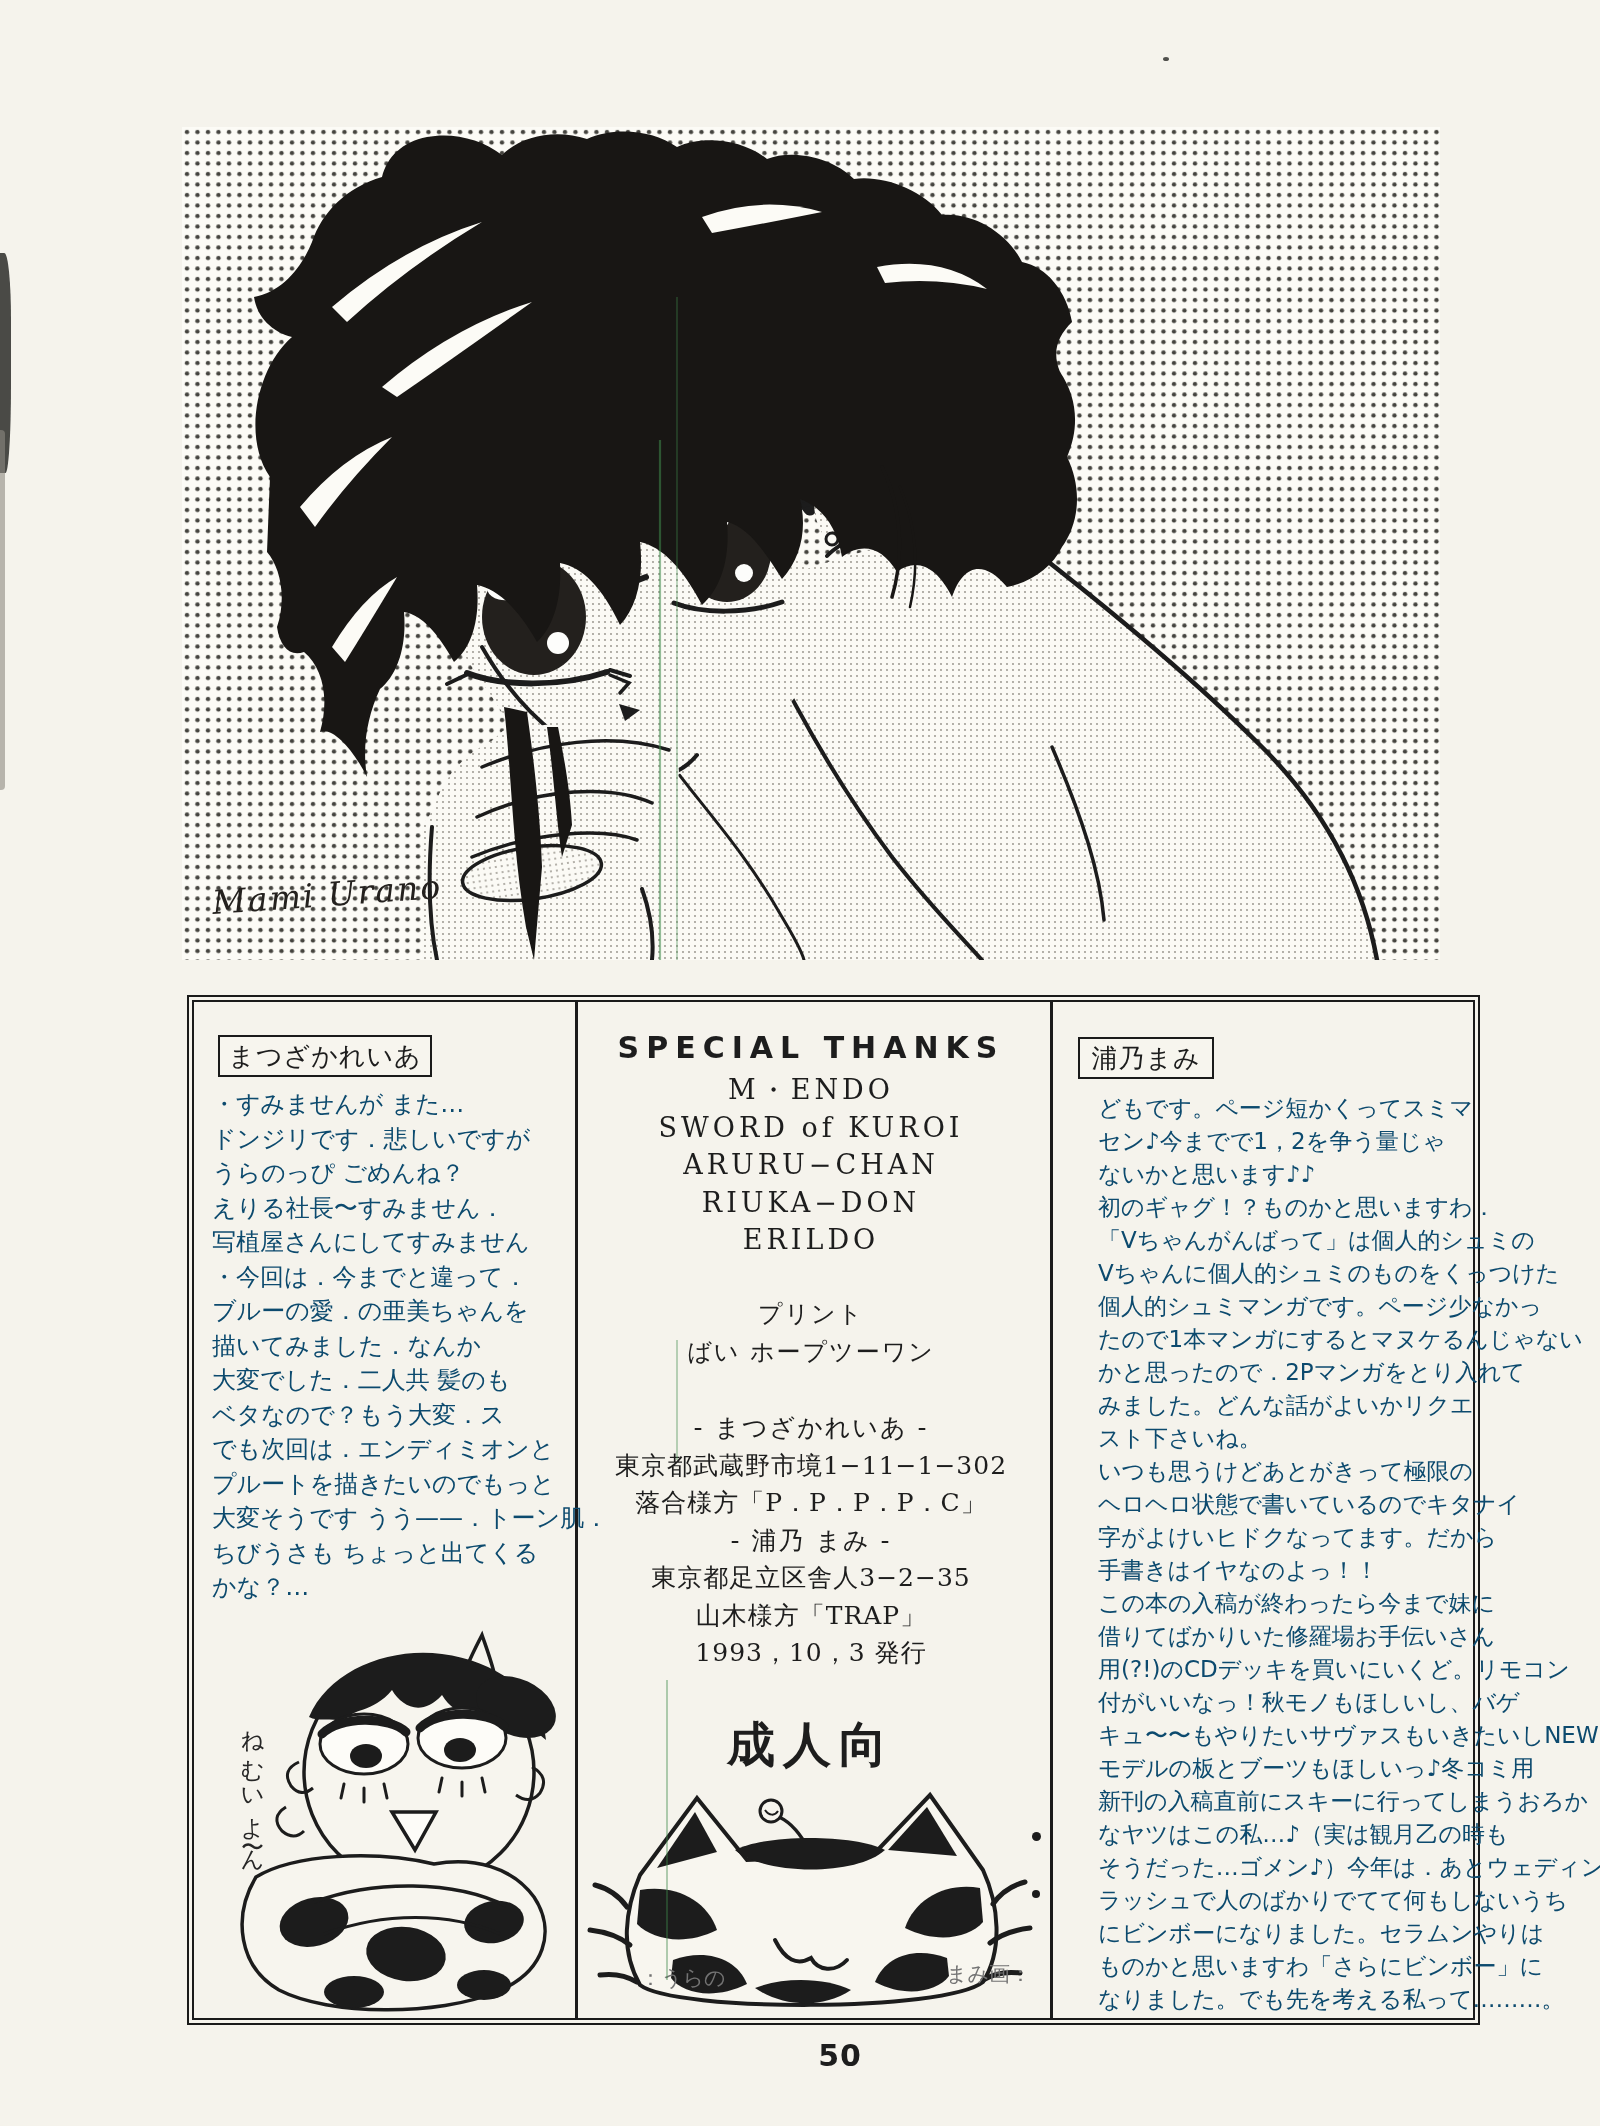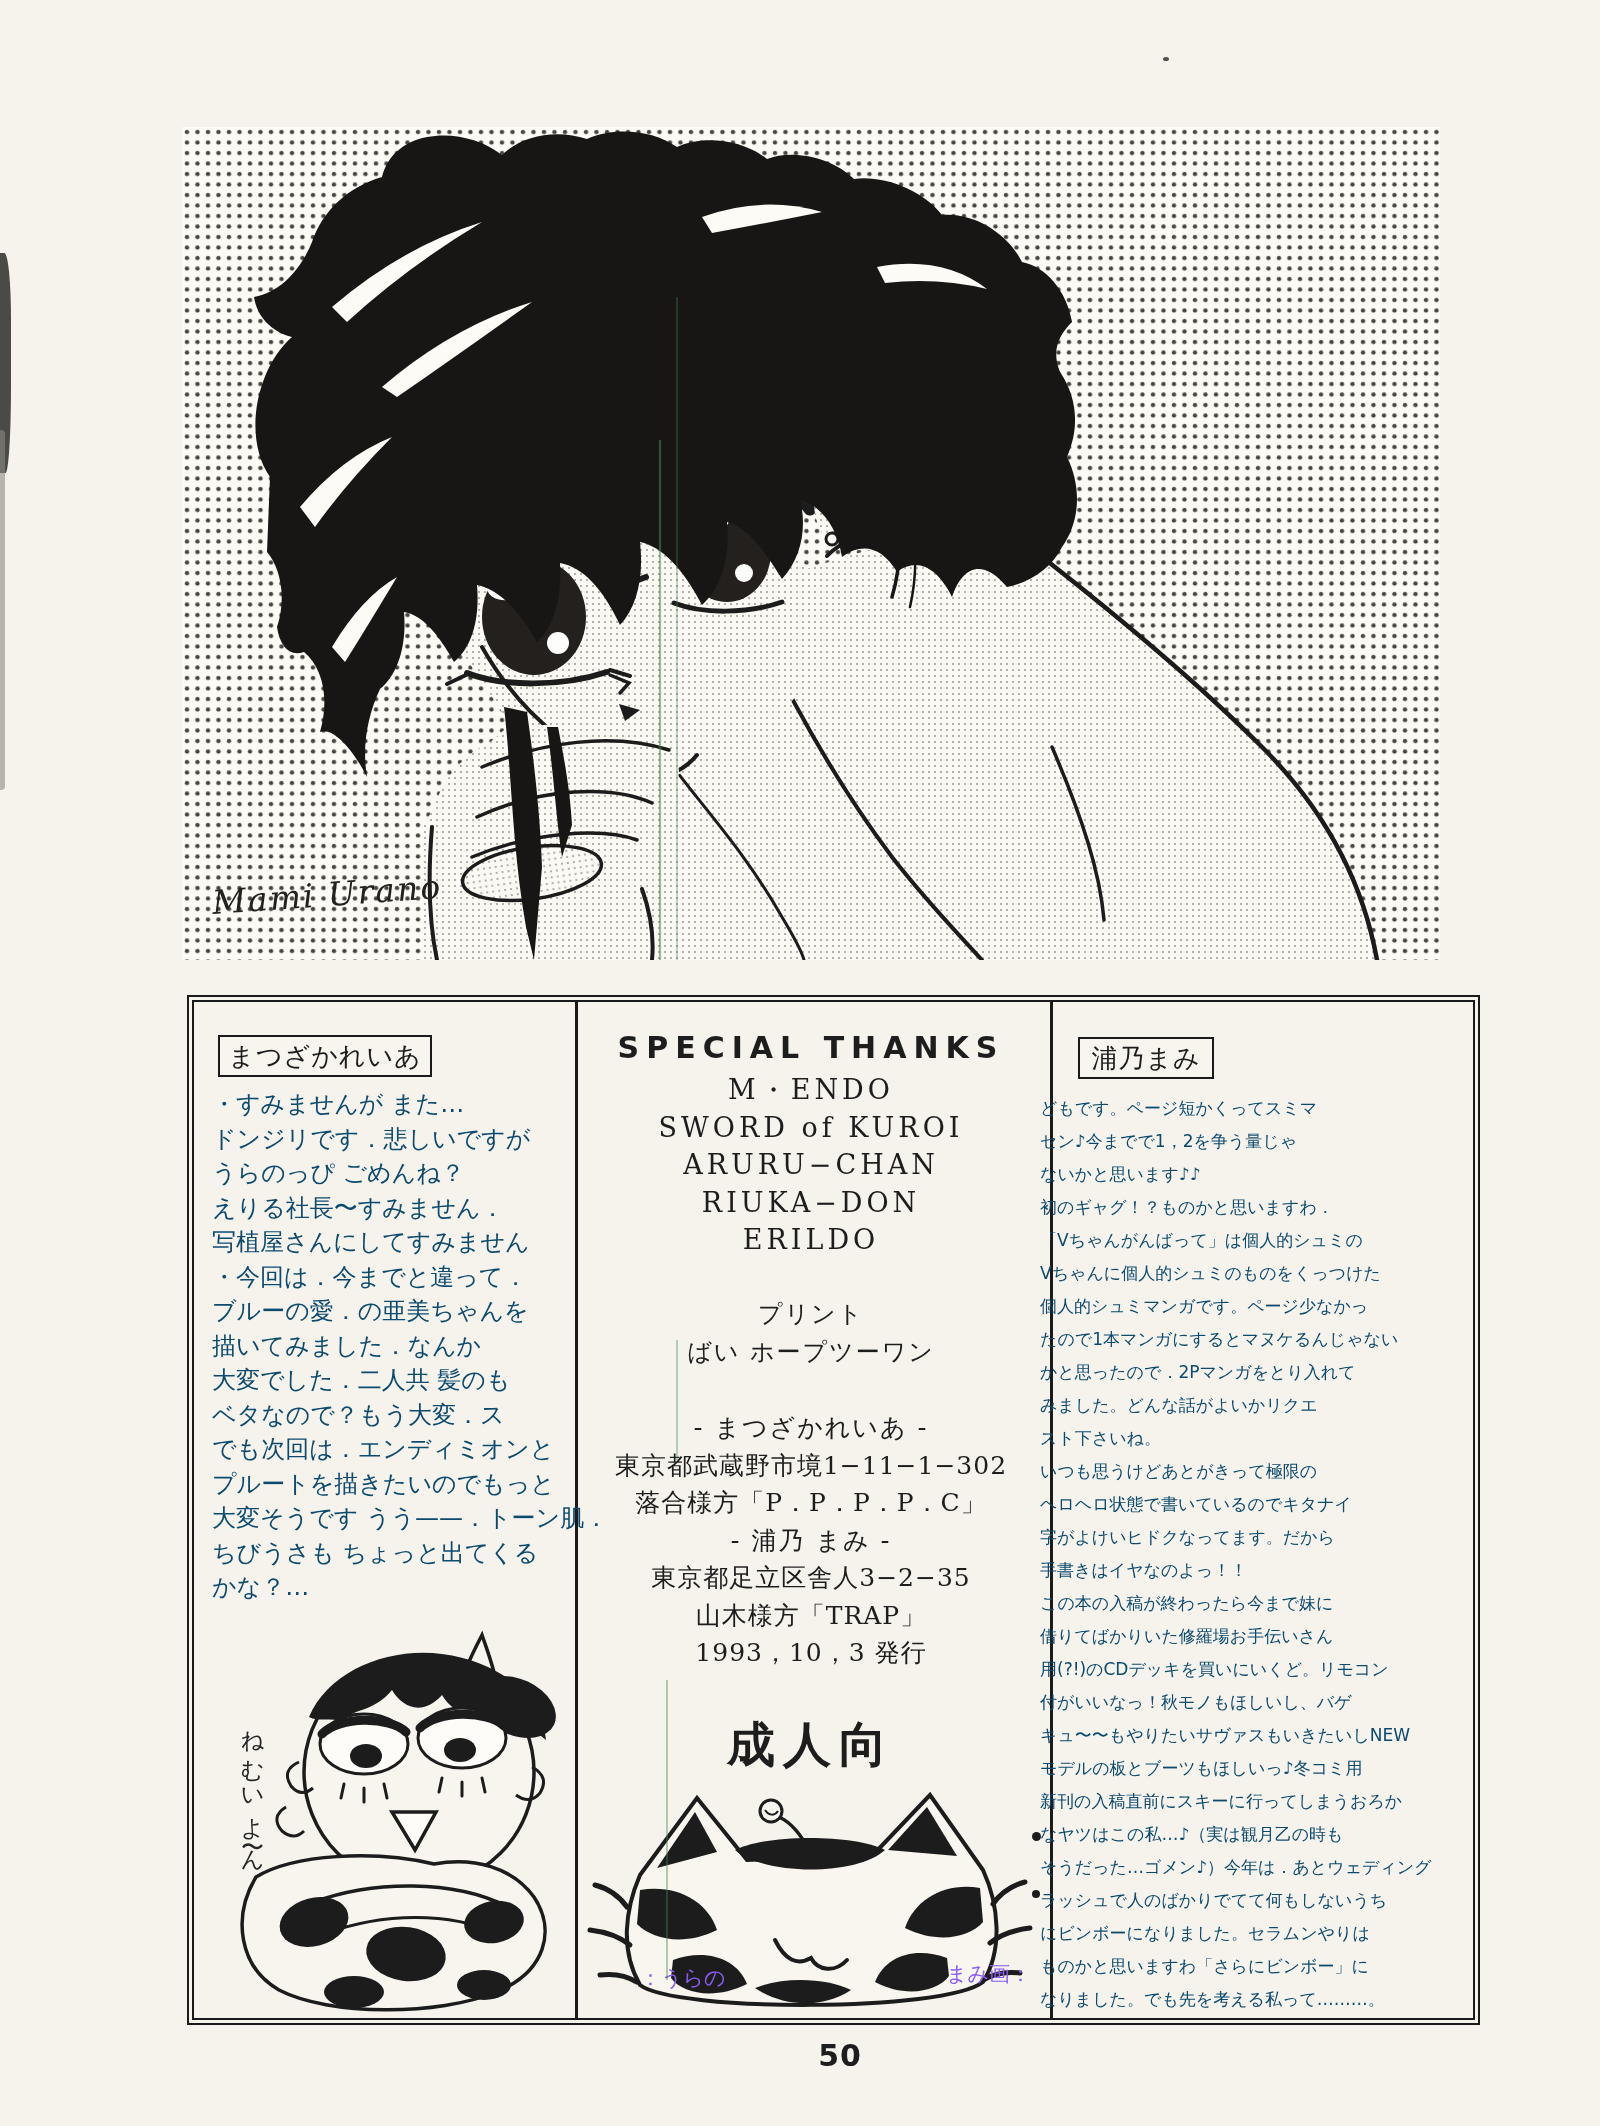--- a/index.html
+++ b/index.html
@@ -20,34 +20,34 @@
      font-style:italic;font-size:33px;color:#24211e;transform:rotate(-4deg);letter-spacing:2px;}
   
   .columns{position:absolute;left:187px;top:995px;width:1293px;height:1030px;
      border:7px double #1a1a1a;box-sizing:border-box;background:transparent;}
   .divider{position:absolute;top:0;bottom:0;width:3px;background:#1a1a1a;}
   .hdr-box{position:absolute;border:2px solid #1a1a1a;display:flex;align-items:center;justify-content:center;
      font-size:26px;letter-spacing:1px;background:#f7f5ee;}
   .hw{position:absolute;color:#0c4a6e;}
   .hw .hw-line{white-space:nowrap;}
   .hand-left{left:18px;top:85px;width:356px;font-size:24px;line-height:34.5px;}
-  .hand-right{left:846px;top:90px;width:404px;font-size:17px;line-height:33px;}
+  .hand-right{left:904px;top:90px;width:404px;font-size:23px;line-height:33px;}
   .nemui{position:absolute;left:44px;top:712px;writing-mode:vertical-rl;font-size:23px;letter-spacing:3px;color:#262626;}
   
   .mid{position:absolute;left:384px;width:466px;text-align:center;}
   .st-title{top:28px;font-size:30px;font-weight:bold;letter-spacing:7px;}
   .st-names{top:69px;line-height:37.5px;font-family:"DejaVu Serif","Liberation Serif",serif;
      font-size:27px;letter-spacing:4px;}
   .st-print{font-family:"DejaVu Sans",sans-serif;font-size:24px;letter-spacing:2px;}
   .credits{top:407px;line-height:37.5px;font-size:25px;}
   .credits .serif{font-family:"DejaVu Serif","Liberation Serif",serif;letter-spacing:1px;}
   .credits .gothic{font-family:"DejaVu Sans",sans-serif;letter-spacing:2px;}
   .rating{top:700px;font-size:48px;font-weight:bold;letter-spacing:8px;line-height:84px;}
   .cat-wrap{position:absolute;left:391px;top:788px;width:450px;height:226px;}
-  .cat-label{position:absolute;font-size:21px;color:#8b5cf6;}
+  .cat-label{position:absolute;font-size:21px;color:#737373;}
   .page-number{position:absolute;left:790px;top:2038px;width:100px;text-align:center;
      font-size:30px;font-weight:bold;letter-spacing:1px;}
   .ink-dot{position:absolute;background:#1c1c1c;border-radius:50%;}
 </style>
 </head>
 <body>
 
 <div class="page">
 
   <div class="edge-shadow"></div>

